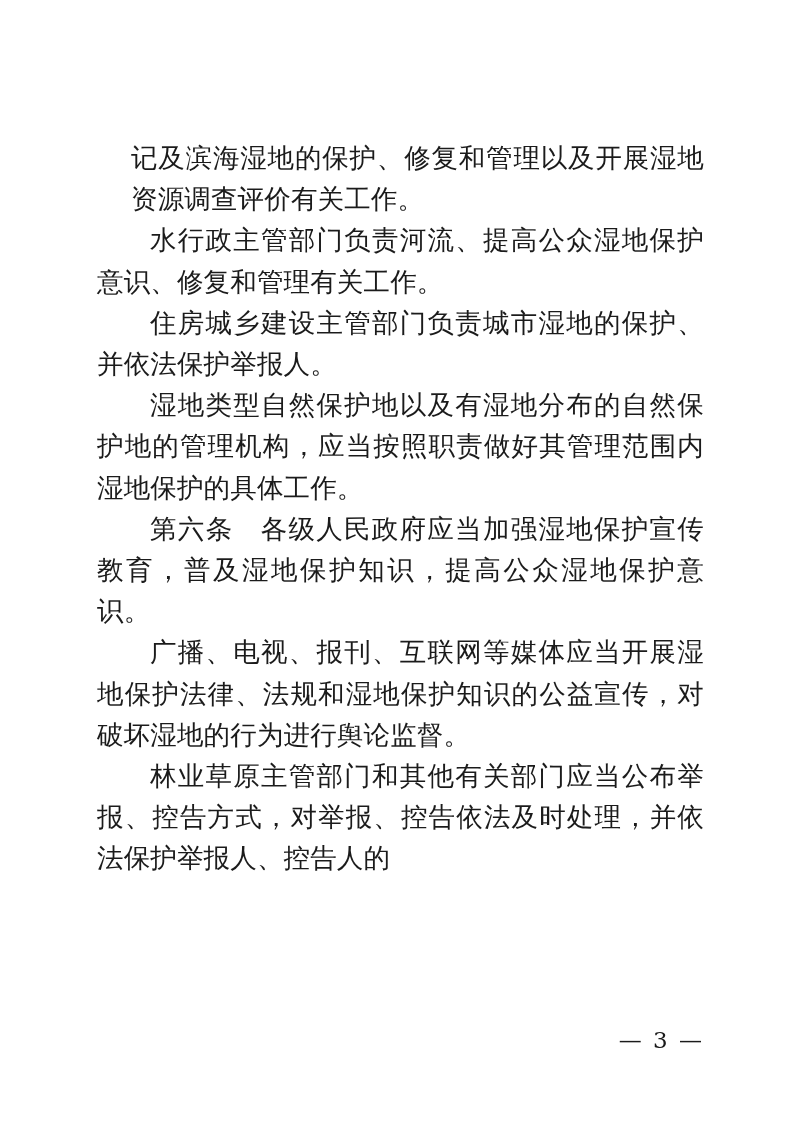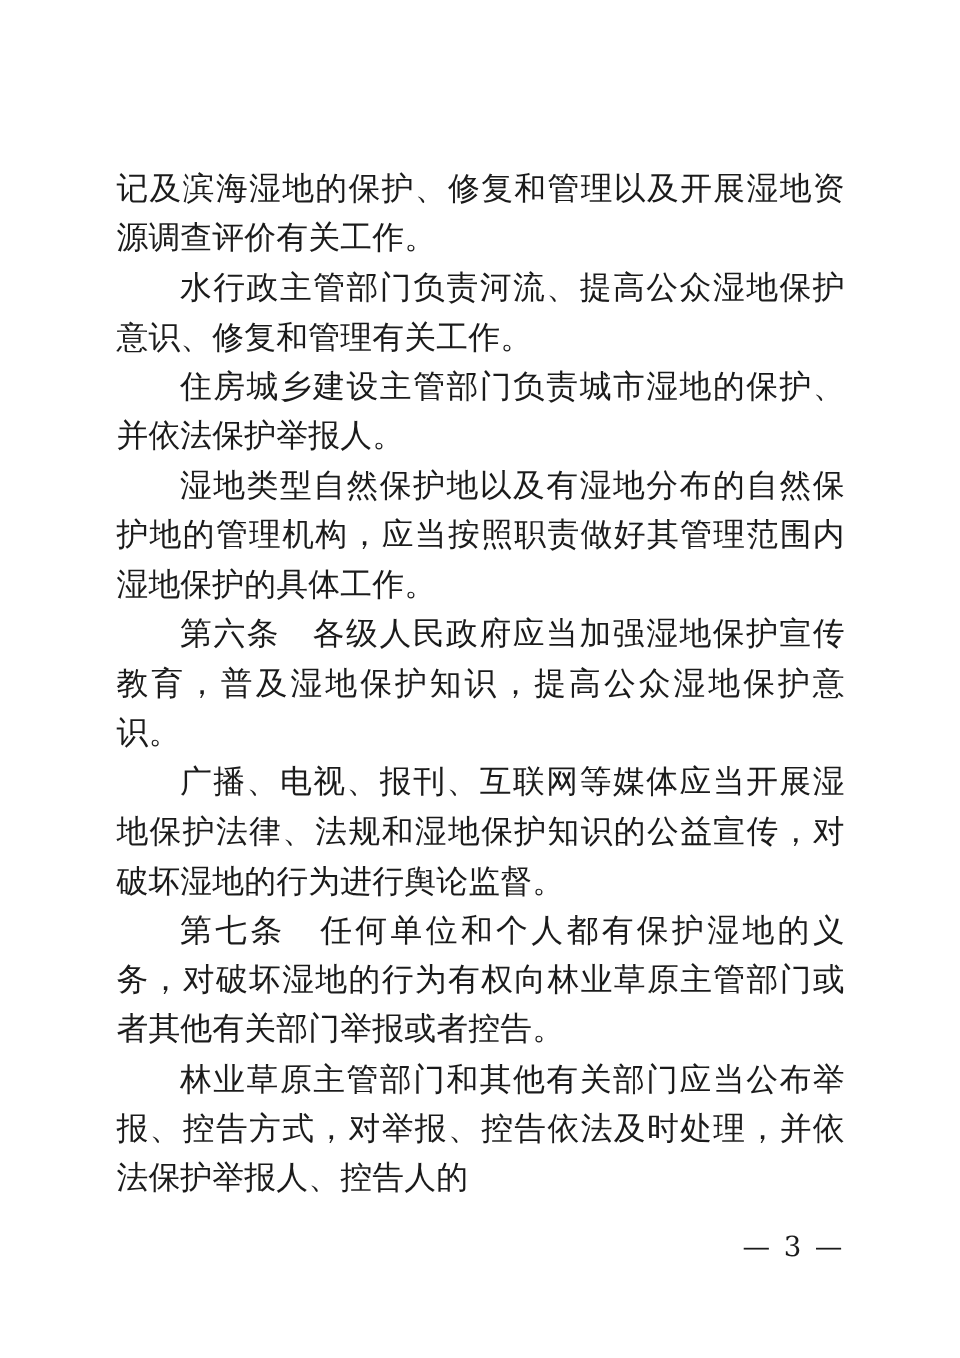--- a/index.html
+++ b/index.html
@@ -32,20 +32,21 @@
     text-align: justify;
     text-justify: inter-character;
     text-indent: 53px;
     letter-spacing: 0.15px;
     color: #1b1b1b;
     font-weight: 400;
   }
 
   .para.no-indent {
     text-indent: 0;
+    margin-left: 34px;
   }
 
   .para .article-no {
     font-weight: 400;
     letter-spacing: 0.2px;
   }
 
   .para .gap {
     display: inline-block;
     width: 26px;
@@ -83,21 +84,20 @@
 
 
 
     <p class="para"><span>湿地类型自然保护地以及有湿地分布的自然保护地的管理机构，应当按照职责做好其管理范围内湿地保护的具体工作。</span></p>
 
     <p class="para"><span class="article-no">第六条</span><span class="gap"></span><span>各级人民政府应当加强湿地保护宣传教育，普及湿地保护知识，提高公众湿地保护意识。</span></p>
 
     <p class="para"><span>广播、电视、报刊、互联网等媒体应当开展湿地保护法律、法规和湿地保护知识的公益宣传，对破坏湿地的行为进行舆论监督。</span></p>
 
 
-    <p class="para"><span class="article-no">第七条</span><span class="gap"></span><span>任何单位和个人都有保护湿地的义务，对破坏湿地的行为有权向林业草原主管部门或者其他有关部门举报或者控告。</span></p>
 
     <p class="para"><span>林业草原主管部门和其他有关部门应当公布举报、控告方式，对举报、控告依法及时处理，并依法保护举报人、控告人的</span></p>
 
   </div>
 
   <div class="page-number">— 3 —</div>
 
 </div>
 
 </body></html>

